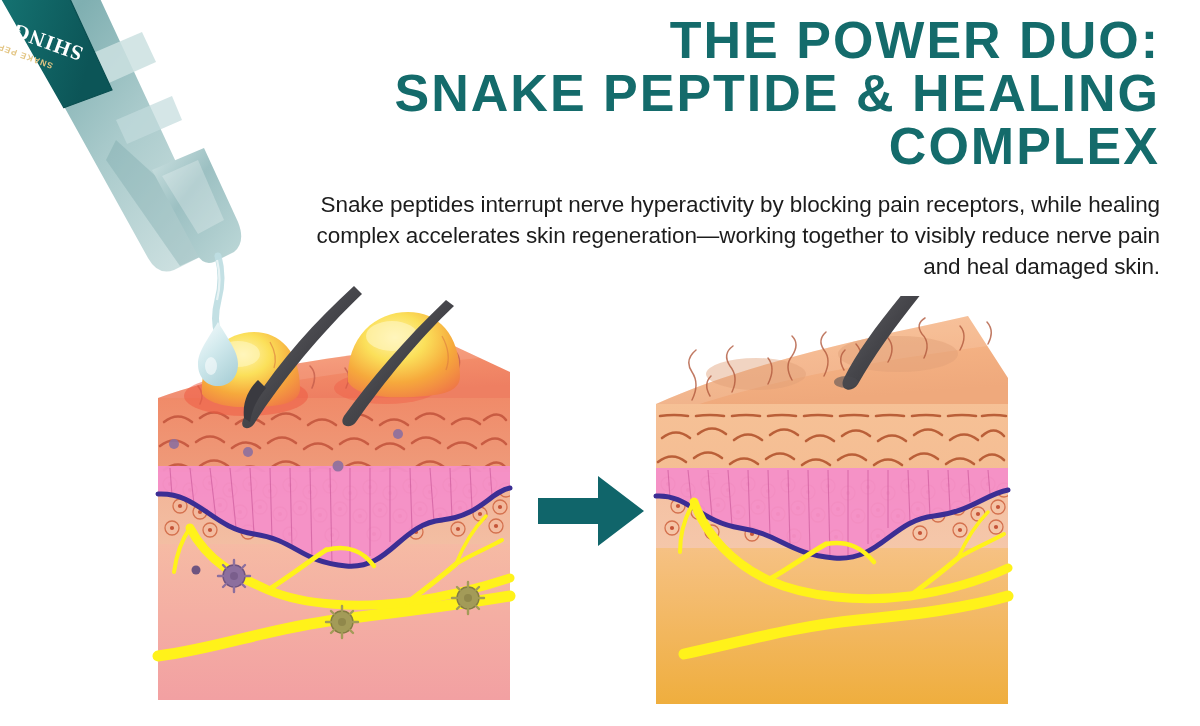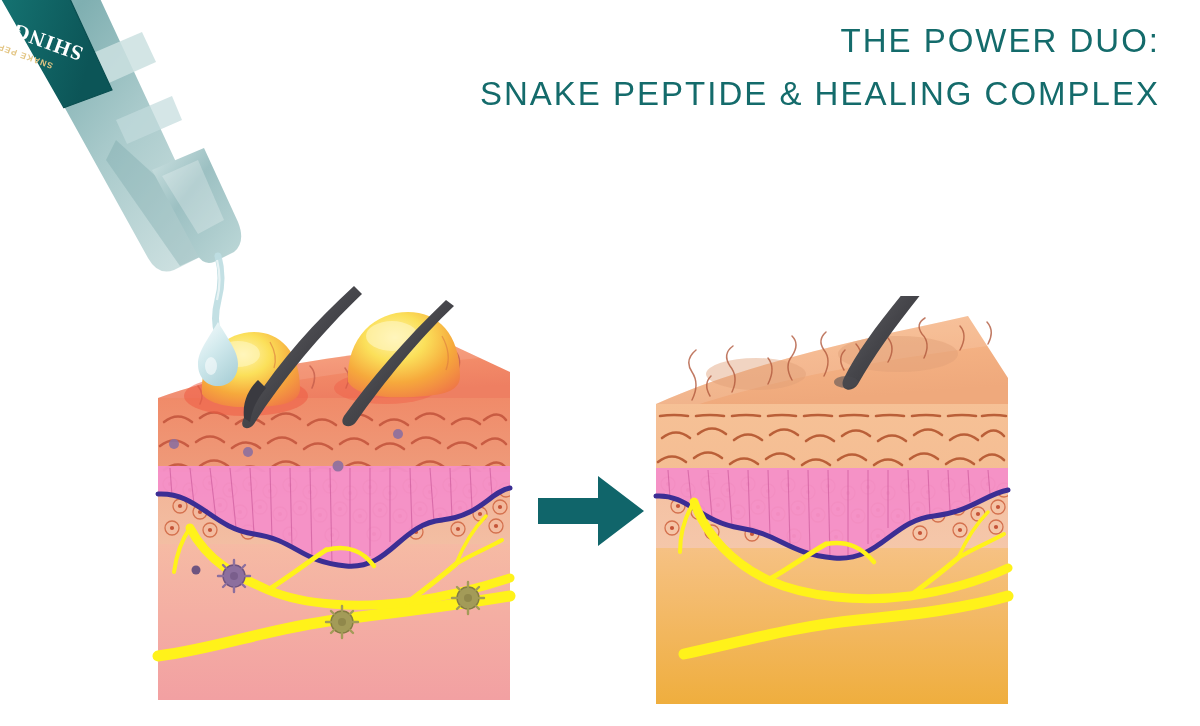--- a/index.html
+++ b/index.html
@@ -14,21 +14,21 @@
   #stage { position:relative; width:1200px; height:726px; overflow:hidden; background:#fff; }
 
   
   #textblock {
     position:absolute; left:282px; top:14px; width:878px;
     text-align:right; z-index:40;
   }
   #headline {
     margin:0; color:#146B6B;
     font-family:"Liberation Sans", sans-serif;
-    font-weight:normal; font-size:33px; line-height:53px;
+    font-weight:bold; font-size:52px; line-height:53px;
     letter-spacing:2.0px; text-transform:uppercase;
     white-space:pre-line;
   }
   #subcopy {
     margin:16px 0 0 0; color:#1c1c1c;
     font-size:22.5px; line-height:31px;
     letter-spacing:-0.1px; text-align:right;
   }
 
   
@@ -43,20 +43,21 @@
   #arrow { position:absolute; left:536px; top:468px; width:110px; height:86px; z-index:20; }
 </style>
 </head>
 <body>
 
 <div id="stage">
 
   <div id="textblock">
     <h1 id="headline">THE POWER DUO:
 SNAKE PEPTIDE &amp; HEALING COMPLEX</h1>
+    <p id="subcopy">Snake peptides interrupt nerve hyperactivity by blocking pain receptors, while healing complex accelerates skin regeneration—working together to visibly reduce nerve pain and heal damaged skin.</p>
   </div>
 
   <div id="pen-wrap">
     <svg width="360" height="420" viewBox="0 0 360 420">
       <defs>
         <linearGradient id="penBody" x1="0" y1="0" x2="1" y2="1">
           <stop offset="0%" stop-color="#D7E7E7"></stop>
           <stop offset="18%" stop-color="#A9CACB"></stop>
           <stop offset="45%" stop-color="#7FAFB1"></stop>
           <stop offset="68%" stop-color="#A9CACB"></stop>

